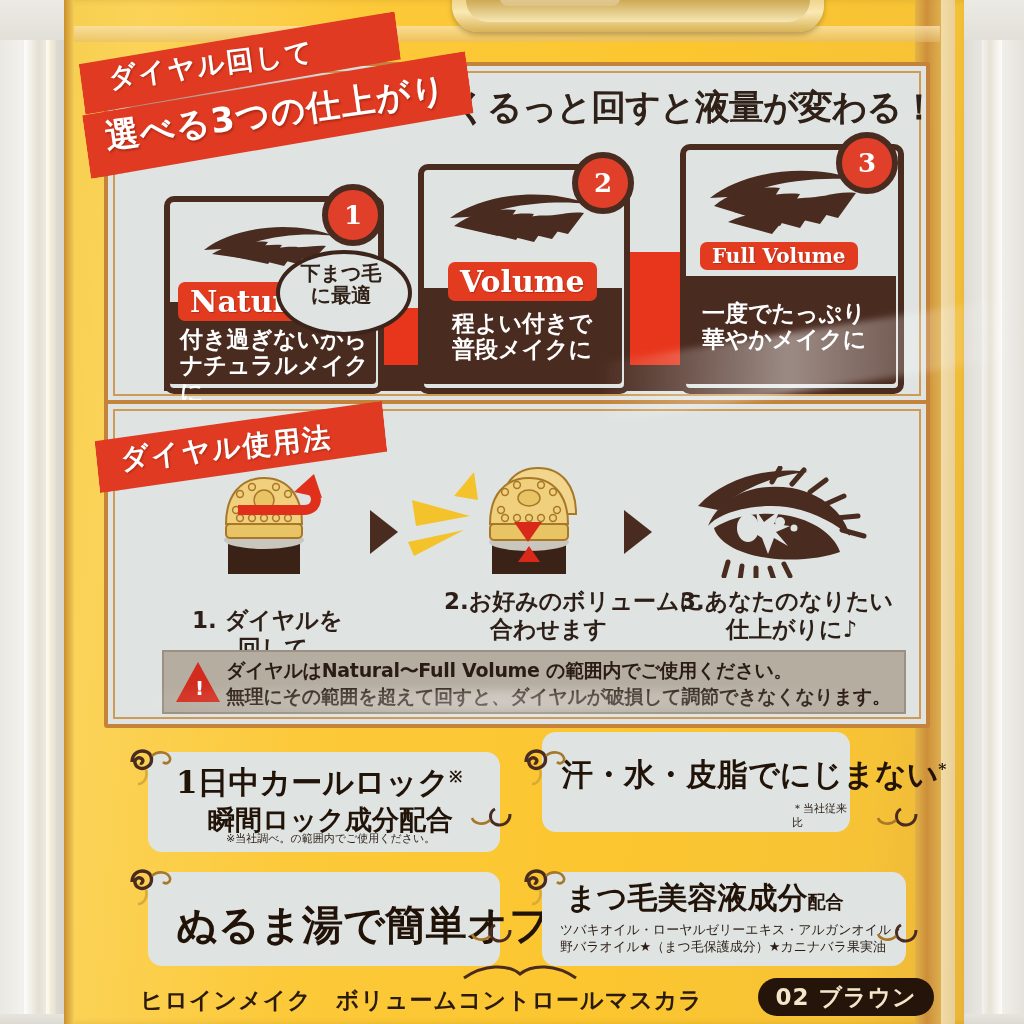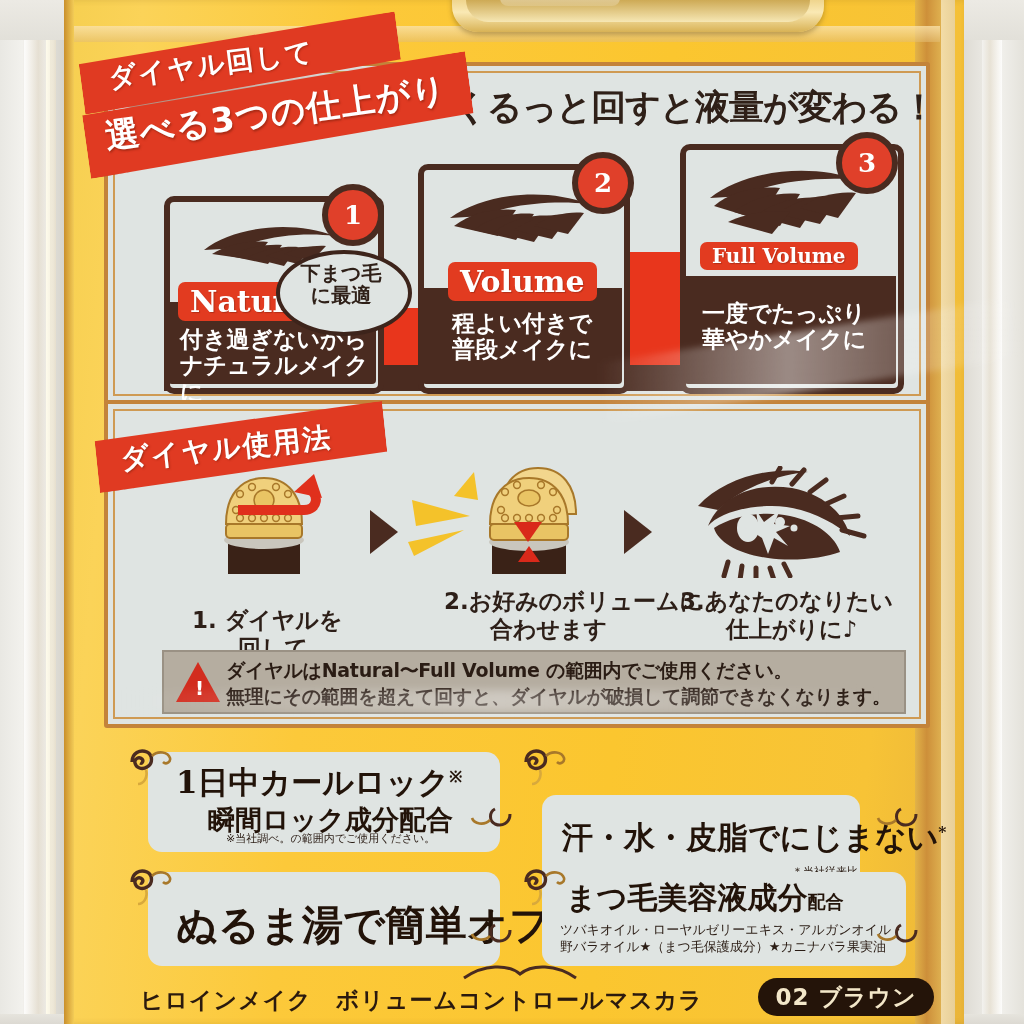--- a/index.html
+++ b/index.html
@@ -343,21 +343,21 @@
   <svg class="rose" style="left:126px;top:746px;" viewBox="0 0 46 40">
     <path d="M6,16 C6,7 14,3 21,6 C27,9 27,18 21,21 C16,24 10,22 9,17 C8,13 13,10 16,13 C18,15 16,18 14,17" fill="none" stroke="#4a2b20" stroke-width="3.4"></path>
     <path d="M26,10 C32,4 42,6 44,12 C45,16 40,19 37,16" fill="none" stroke="#a8782a" stroke-width="2.6"></path>
     <path d="M20,24 C22,31 18,38 12,38" fill="none" stroke="#d8a93c" stroke-width="2.6"></path>
   </svg>
   <svg class="rose" style="left:470px;top:790px;" viewBox="0 0 46 40">
     <path d="M40,24 C40,33 32,37 25,34 C19,31 19,22 25,19" fill="none" stroke="#4a2b20" stroke-width="3"></path>
     <path d="M20,30 C14,36 4,34 2,28" fill="none" stroke="#a8782a" stroke-width="2.6"></path>
   </svg>
 
-  <div class="feat" style="left:542px;top:795px;width:308px;height:100px;padding-left:10px;">
+  <div class="feat" style="left:542px;top:732px;width:308px;height:100px;">
     <div class="feat-title" style="left:20px;top:22px;font-size:31px;"><span>汗・水・皮脂でにじまない</span><span class="sup">*</span></div>
     <div class="feat-note" style="left:250px;top:70px;">＊当社従来比</div>
   </div>
   <svg class="rose" style="left:520px;top:746px;" viewBox="0 0 46 40">
     <path d="M6,16 C6,7 14,3 21,6 C27,9 27,18 21,21 C16,24 10,22 9,17 C8,13 13,10 16,13 C18,15 16,18 14,17" fill="none" stroke="#4a2b20" stroke-width="3.4"></path>
     <path d="M26,10 C32,4 42,6 44,12 C45,16 40,19 37,16" fill="none" stroke="#a8782a" stroke-width="2.6"></path>
     <path d="M20,24 C22,31 18,38 12,38" fill="none" stroke="#d8a93c" stroke-width="2.6"></path>
   </svg>
   <svg class="rose" style="left:876px;top:790px;" viewBox="0 0 46 40">
     <path d="M40,24 C40,33 32,37 25,34 C19,31 19,22 25,19" fill="none" stroke="#4a2b20" stroke-width="3"></path>

